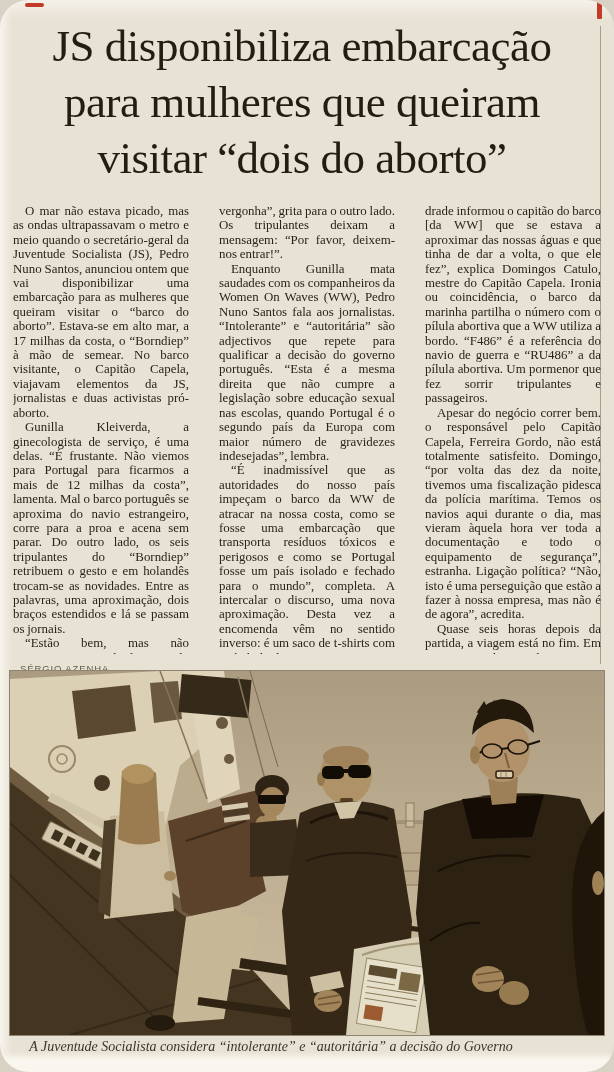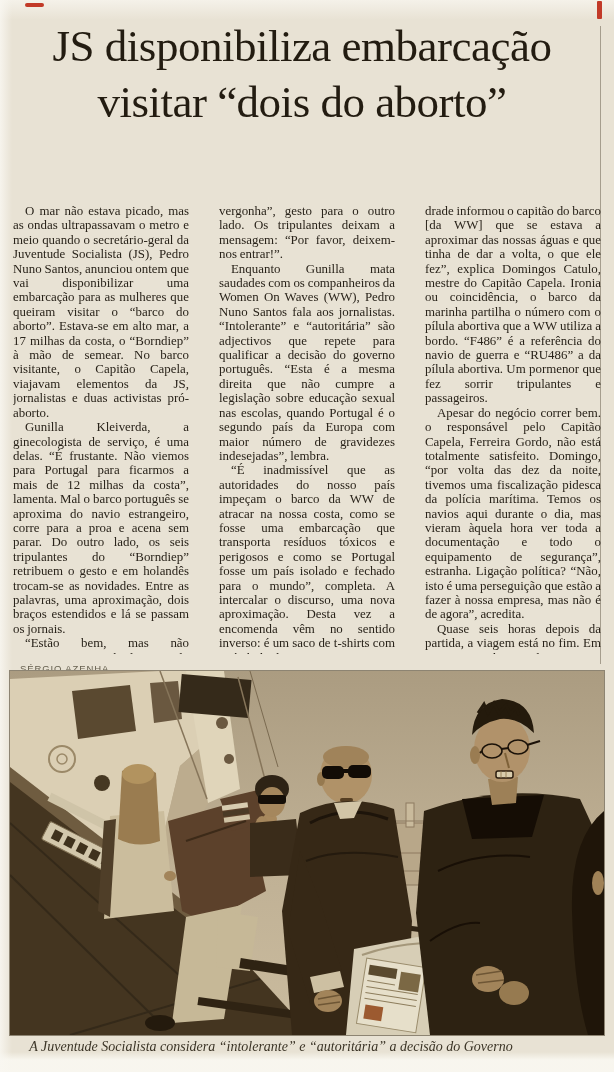--- a/index.html
+++ b/index.html
@@ -4,20 +4,21 @@
 <style>
   html,body{margin:0;padding:0;background:#d8d2c4;}
   .page{
     position:relative;width:614px;height:1072px;overflow:hidden;
     background-color:#e8e2d4;
     background-image:
       linear-gradient(90deg, rgba(249,247,241,.85), rgba(249,247,241,0) 12px),
       linear-gradient(180deg, rgba(250,248,242,.7), rgba(250,248,242,0) 20px),
       linear-gradient(180deg, rgba(0,0,0,0) 1052px, rgba(249,247,240,.95) 1060px);
     font-family:"Liberation Serif", serif;
+    border-radius:28px;
   }
   .red-dash-left{position:absolute;left:25px;top:3px;width:19px;height:4px;background:#c23a28;border-radius:2px;}
   .red-bar-right{position:absolute;left:597px;top:1px;width:5px;height:18px;background:#c23a28;border-radius:1px;}
   .rule-v{position:absolute;left:600px;top:26px;width:1px;height:638px;background:#a59d8d;}
   .headline{
     position:absolute;left:6px;top:18px;width:592px;text-align:center;
     font-size:45px;line-height:56px;color:#231c11;letter-spacing:-0.5px;
   }
   .body-columns{
     position:absolute;left:13px;top:204px;width:588px;height:450px;
@@ -44,31 +45,32 @@
 <body>
 
 <div class="page">
 
   <div class="red-dash-left"></div>
   <div class="red-bar-right"></div>
   <div class="rule-v"></div>
 
   <div class="headline">
     <div>JS disponibiliza embarcação</div>
+    <div>para mulheres que queiram</div>
     <div>visitar “dois do aborto”</div>
   </div>
 
   <div class="body-columns">
     <div class="col">
       <p>O mar não estava picado, mas as ondas ultrapassavam o metro e meio quando o secretário-geral da Juventude Socialista (JS), Pedro Nuno Santos, anunciou ontem que vai disponibilizar uma embarcação para as mulheres que queiram visitar o “barco do aborto”. Estava-se em alto mar, a 17 milhas da costa, o “Borndiep” à mão de semear. No barco visitante, o Capitão Capela, viajavam elementos da JS, jornalistas e duas activistas pró-aborto.</p>
       <p>Gunilla Kleiverda, a ginecologista de serviço, é uma delas. “É frustante. Não viemos para Portugal para ficarmos a mais de 12 milhas da costa”, lamenta. Mal o barco português se aproxima do navio estrangeiro, corre para a proa e acena sem parar. Do outro lado, os seis tripulantes do “Borndiep” retribuem o gesto e em holandês trocam-se as novidades. Entre as palavras, uma aproximação, dois braços estendidos e lá se passam os jornais.</p>
       <p>“Estão bem, mas não esperavam a proibição quando não há uma boa razão legal para isso”, resume Gunilla Kleiverda. As palavras fogem ao secretário-geral da JS. “Desculpem por esta situação. Isto é uma</p>
     </div>
     <div class="col">
-      <p class="cont">vergonha”, gesto para o outro lado. Os tripulantes deixam a mensagem: “Por favor, deixem-nos entrar!”.</p>
+      <p class="cont">vergonha”, grita para o outro lado. Os tripulantes deixam a mensagem: “Por favor, deixem-nos entrar!”.</p>
       <p>Enquanto Gunilla mata saudades com os companheiros da Women On Waves (WW), Pedro Nuno Santos fala aos jornalistas. “Intolerante” e “autoritária” são adjectivos que repete para qualificar a decisão do governo português. “Esta é a mesma direita que não cumpre a legislação sobre educação sexual nas escolas, quando Portugal é o segundo país da Europa com maior número de gravidezes indesejadas”, lembra.</p>
       <p>“É inadmissível que as autoridades do nosso país impeçam o barco da WW de atracar na nossa costa, como se fosse uma embarcação que transporta resíduos tóxicos e perigosos e como se Portugal fosse um país isolado e fechado para o mundo”, completa. A intercalar o discurso, uma nova aproximação. Desta vez a encomenda vêm no sentido inverso: é um saco de t-shirts com o símbolo da WW.</p>
       <p>Os dois barcos aproximam-se da linha imaginária que define o território português. O movimento não passa impune ao olhar atento da marinha. “A corveta Baptista An-</p>
     </div>
     <div class="col">
       <p class="cont">drade informou o capitão do barco [da WW] que se estava a aproximar das nossas águas e que tinha de dar a volta, o que ele fez”, explica Domingos Catulo, mestre do Capitão Capela. Ironia ou coincidência, o barco da marinha partilha o número com o pílula abortiva que a WW utiliza a bordo. “F486” é a referência do navio de guerra e “RU486” a da pílula abortiva. Um pormenor que fez sorrir tripulantes e passageiros.</p>
       <p>Apesar do negócio correr bem. o responsável pelo Capitão Capela, Ferreira Gordo, não está totalmente satisfeito. Domingo, “por volta das dez da noite, tivemos uma fiscalização pidesca da polícia marítima. Temos os navios aqui durante o dia, mas vieram àquela hora ver toda a documentação e todo o equipamento de segurança”, estranha. Ligação política? “Não, isto é uma perseguição que estão a fazer à nossa empresa, mas não é de agora”, acredita.</p>
       <p>Quase seis horas depois da partida, a viagem está no fim. Em terra, uma dezena de activistas esperam o barco. Agarram um cartaz com o número de telemóvel (91 4477774) e gritam repetidamente: “Mulheres em tribunal, vergonha nacional”.  ■</p>
     </div>
   </div>

